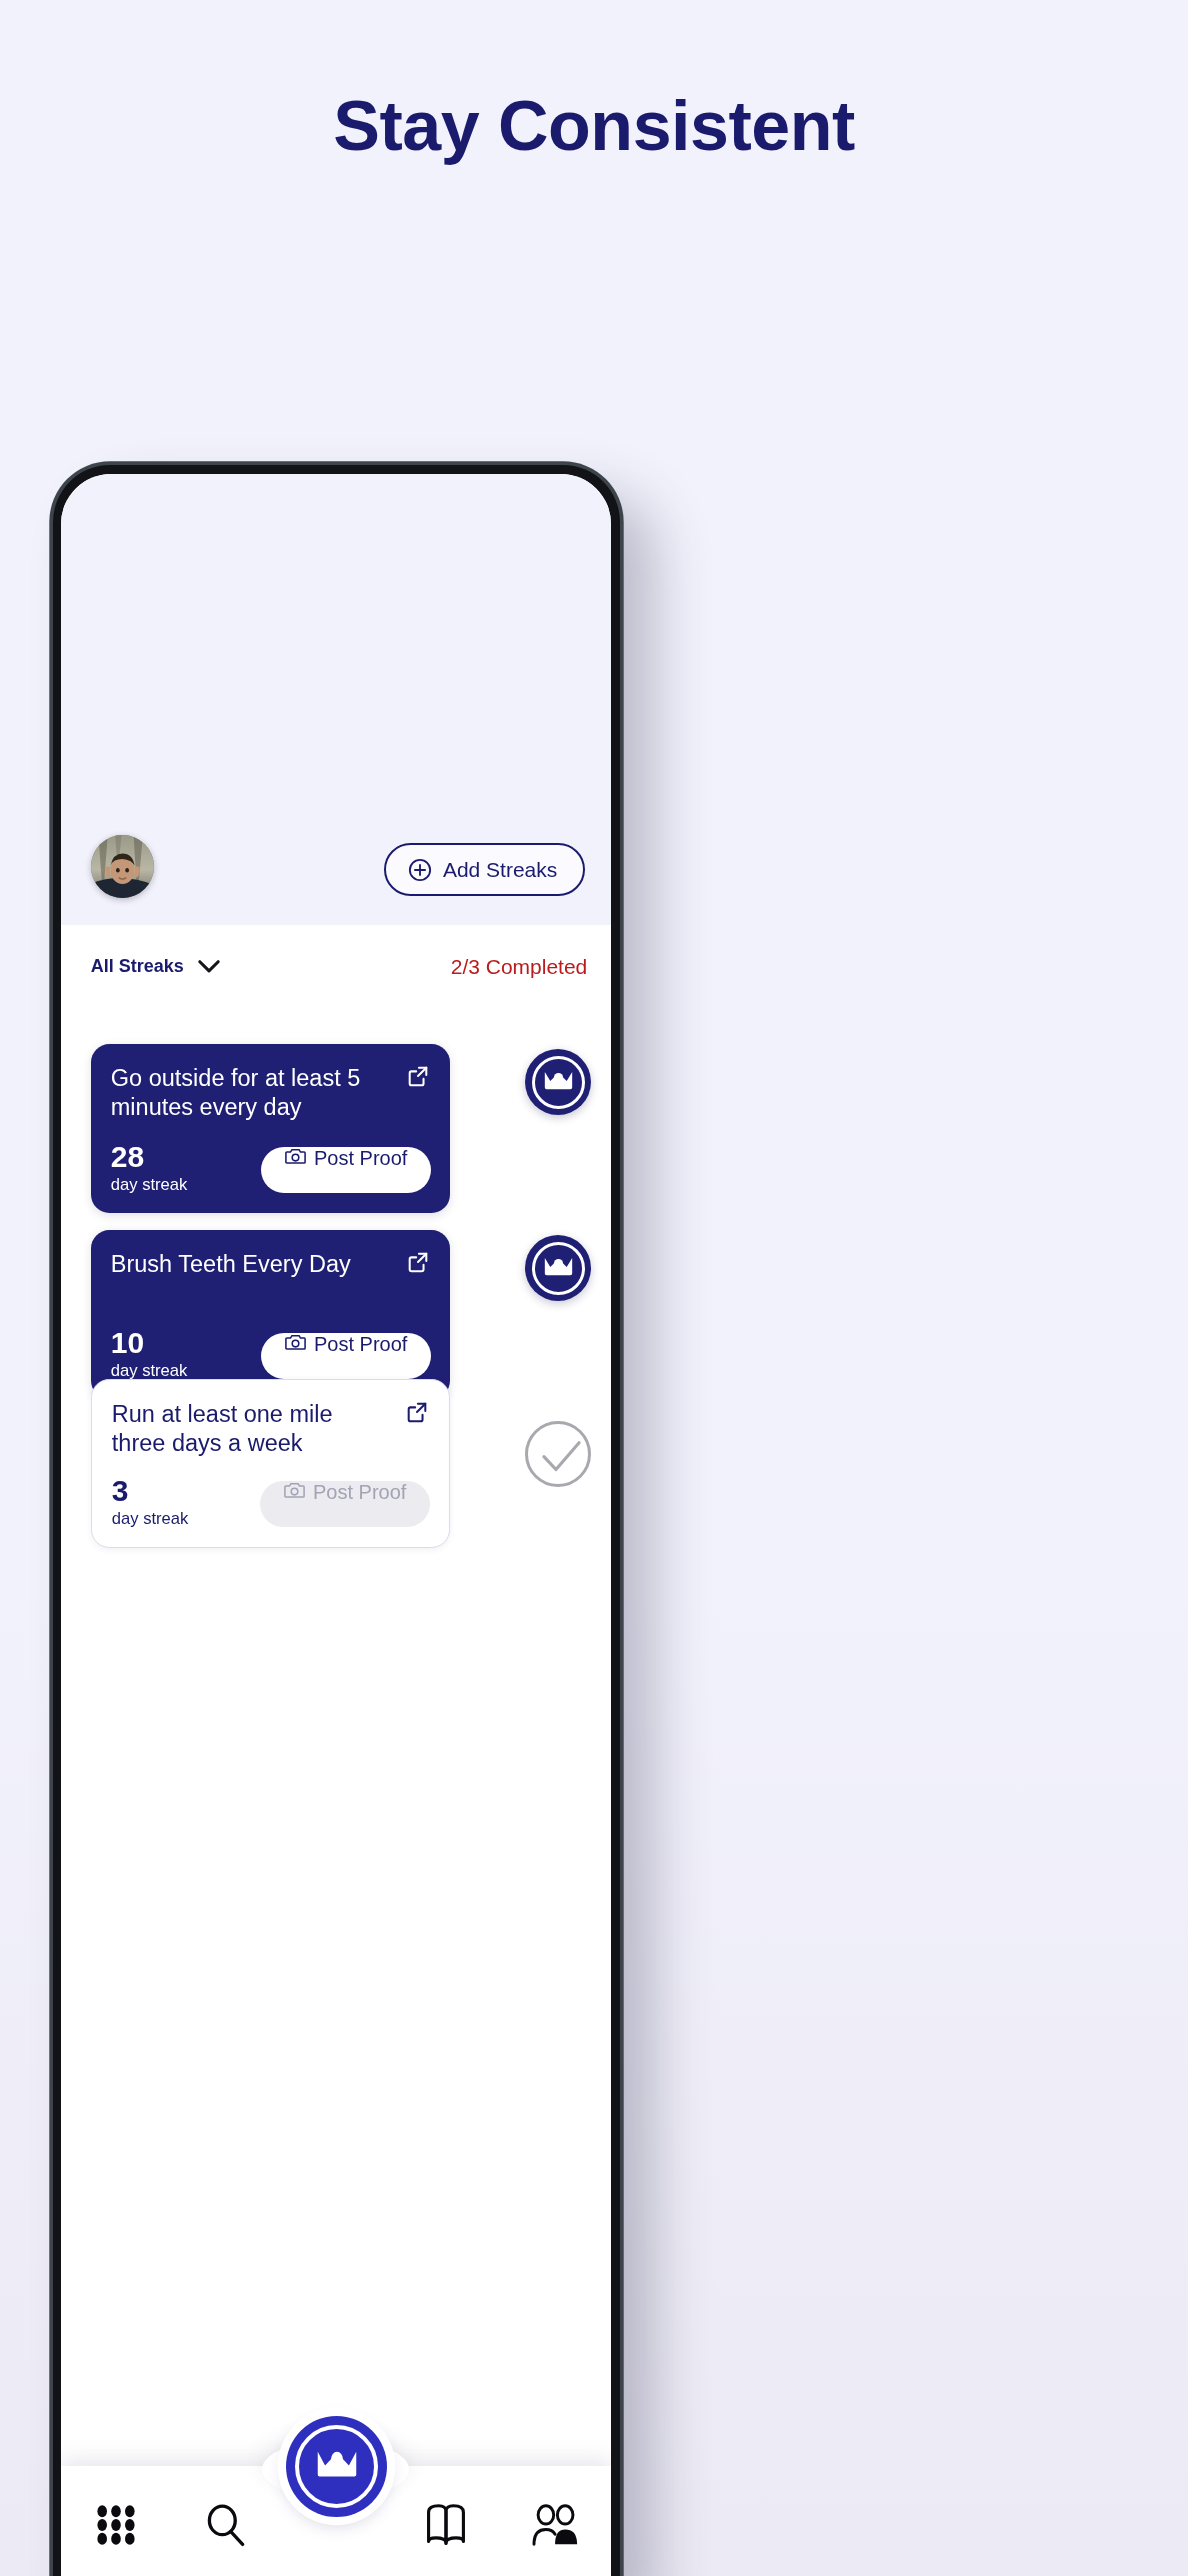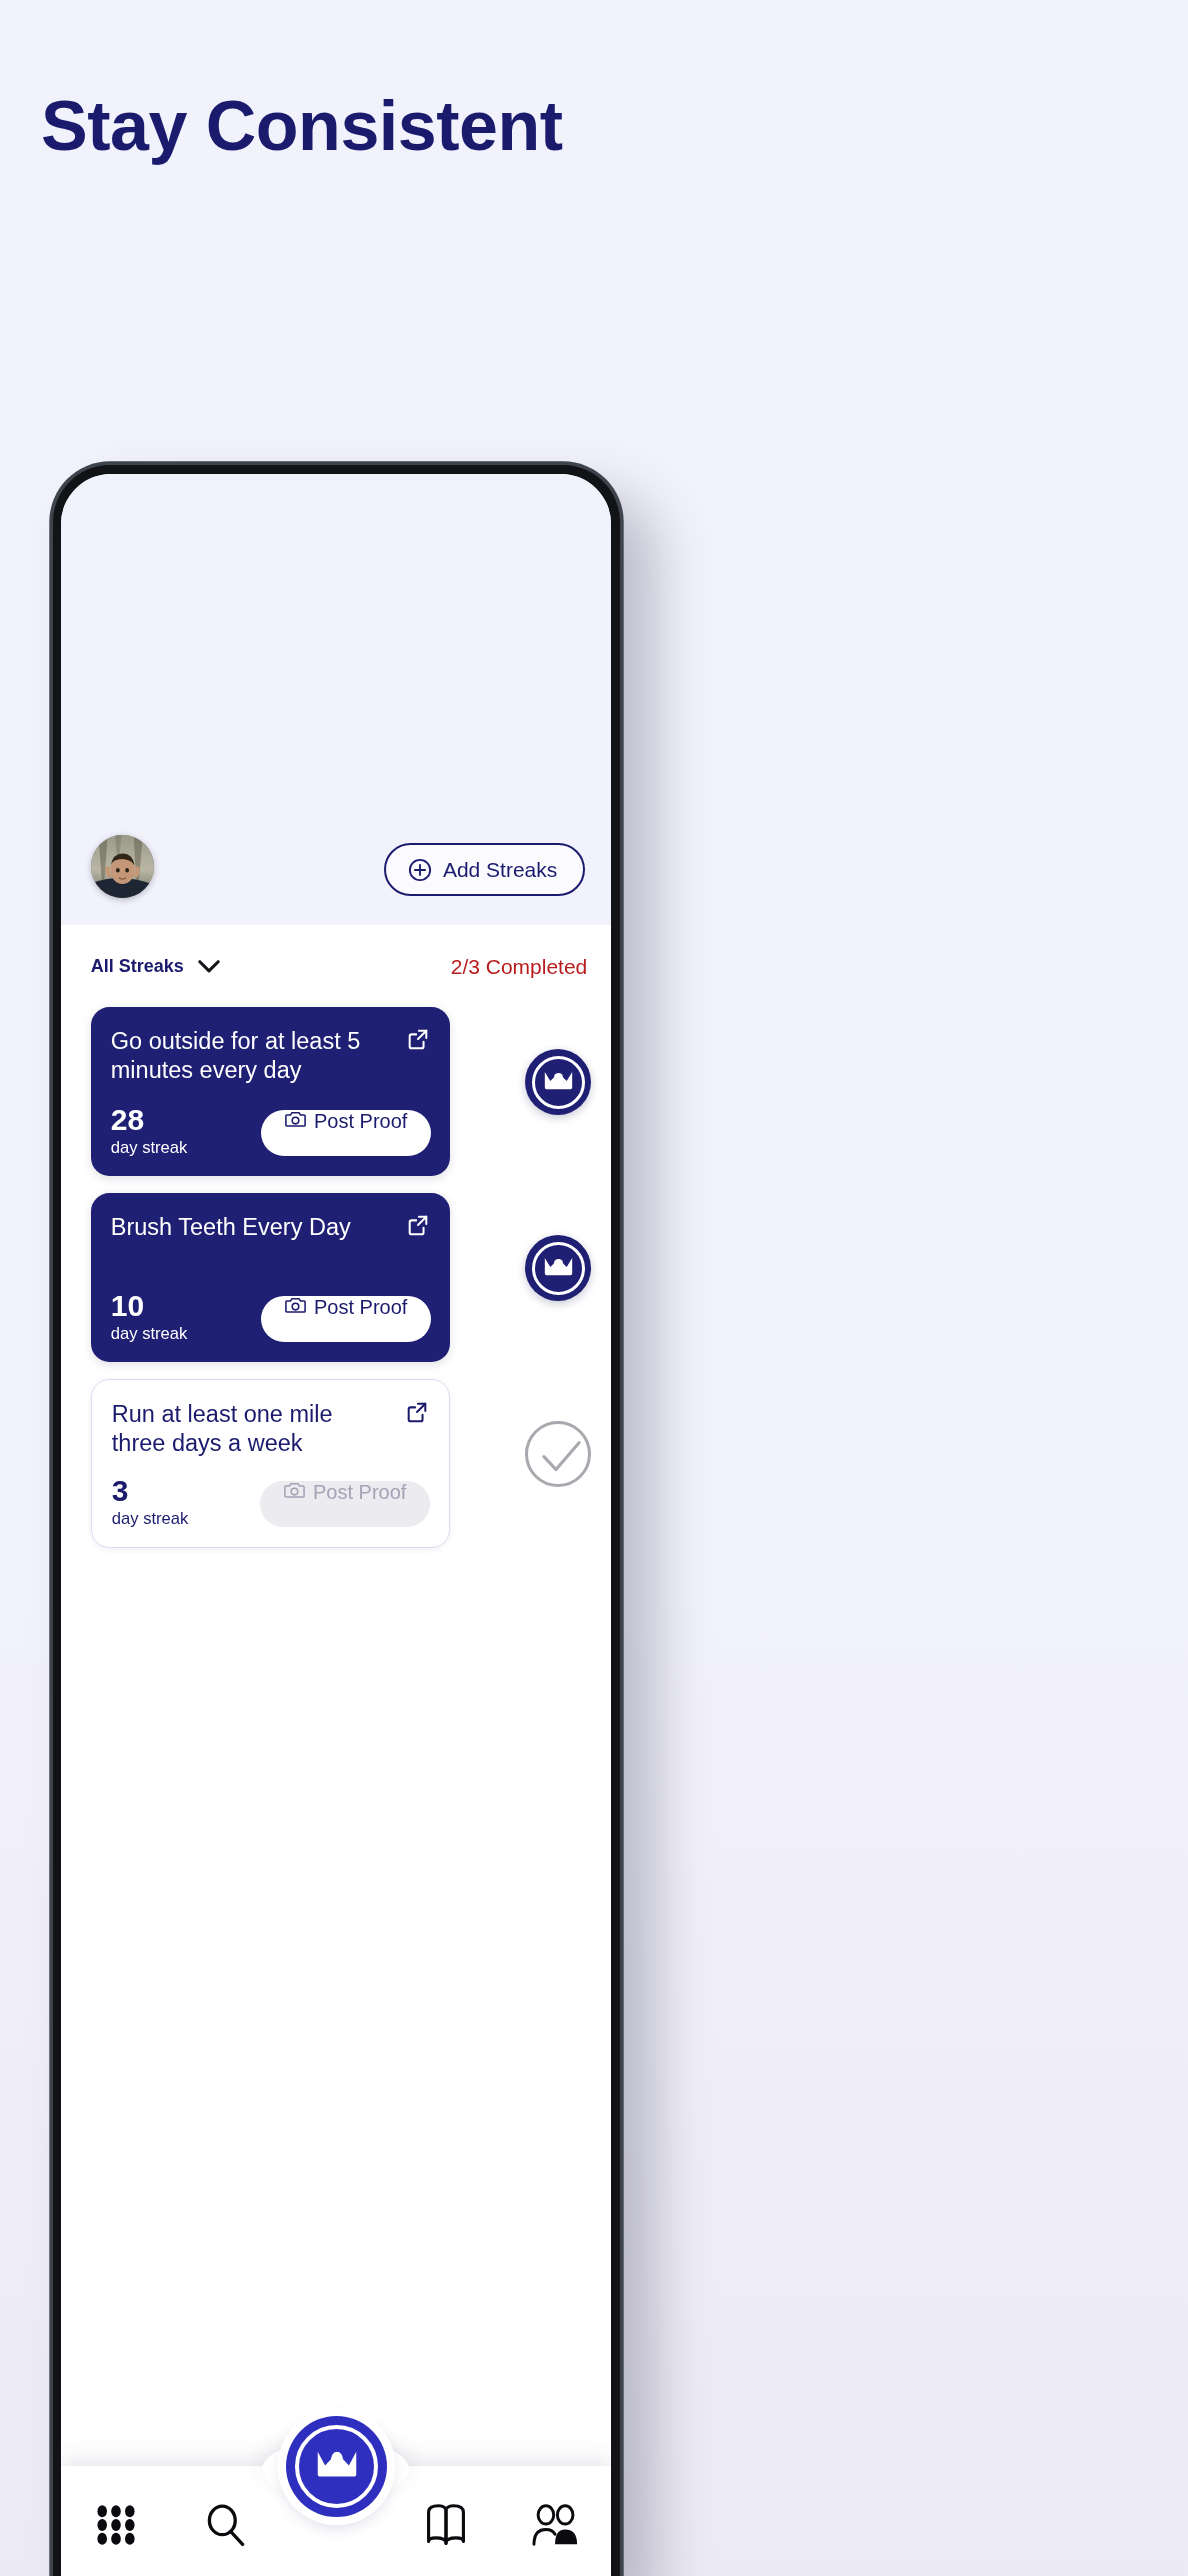--- a/index.html
+++ b/index.html
@@ -18,26 +18,26 @@
     height: 2576px;
     background: linear-gradient(180deg, #f2f2fc 0%, #f2f2fc 62%, #eceaf4 100%);
   }
 
   
   .headline {
     position: absolute;
     top: 85px;
     left: 0;
     width: 1188px;
+    text-align: center;
     color: #1b1b6e;
     font-size: 70px;
     font-weight: bold;
     line-height: 1.18;
     letter-spacing: -0.5px;
-    padding-left: 41px;
   }
   .headline .l2 { display: block; }
 
   
   .phone {
     position: absolute;
     left: 53px;
     top: 465px;
     width: 567px;
     height: 2119px;
@@ -167,20 +167,21 @@
     top: 0;
     width: 359px;
     height: 169px;
     border-radius: 18.4px;
     padding: 20px 22px 0 20px;
     box-shadow: 0 2.8px 9.2px rgba(50,50,90,0.14);
   }
   .card.active {
     background: #1f1f74;
     color: #ffffff;
+    margin-top: 37px;
   }
   .card.done {
     background: #ffffff;
     color: #1b1b6e;
     border: 1.4px solid #dddaf0;
     box-shadow: 0 1.8px 6.4px rgba(60,60,110,0.07);
   }
   .card-title {
     font-size: 23.5px;
     line-height: 1.23;

